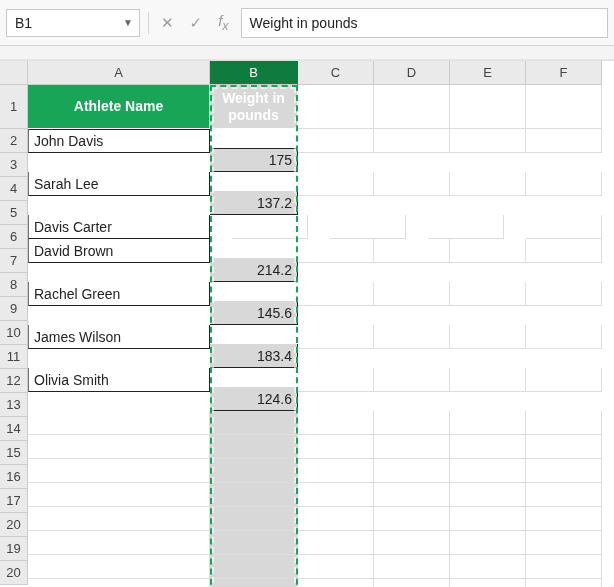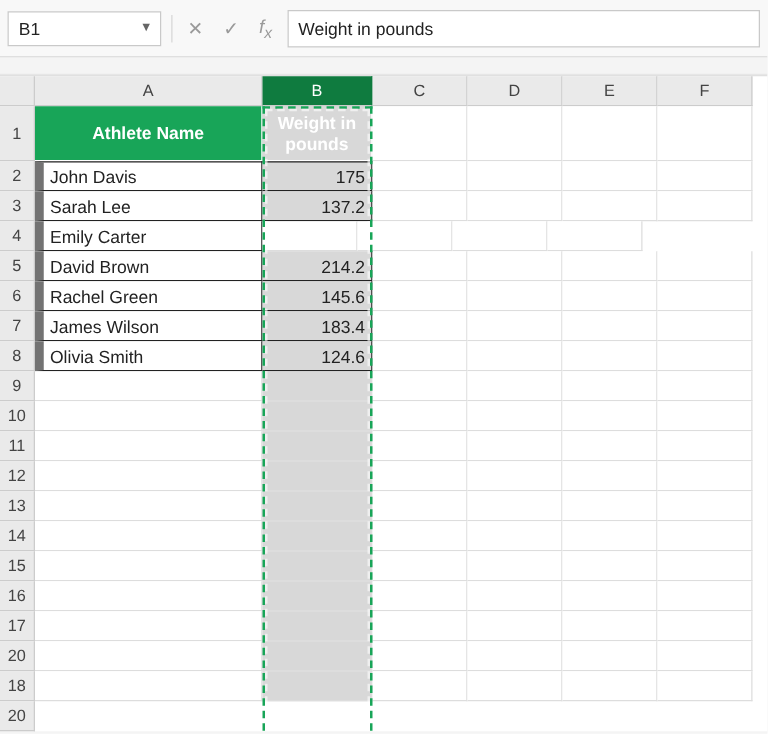--- a/index.html
+++ b/index.html
@@ -16,21 +16,21 @@
   .formula-bar {
     display: flex;
     align-items: center;
     height: 46px;
     background: #f8f8f8;
     border-bottom: 1px solid #d6d6d6;
     padding: 0 6px;
     gap: 8px;
   }
   .name-box {
-    width: 123px;
+    width: 134px;
     height: 28px;
     background: #fff;
     border: 1px solid #c9c9c9;
     display: flex;
     align-items: center;
     justify-content: space-between;
     padding: 0 6px 0 8px;
   }
   .chev {
     font-size: 10px;
@@ -100,20 +100,21 @@
     align-items: center;
     justify-content: center;
     color: #444;
     font-size: 13px;
   }
   .cells {
     position: relative;
   }
   .row {
     display: flex;
+    justify-content: space-between;
   }
   .cell {
     border-right: 1px solid #ddd;
     border-bottom: 1px solid #ddd;
     padding: 0 5px;
     display: flex;
     align-items: center;
     background: #fff;
     overflow: hidden;
     white-space: nowrap;
@@ -139,22 +140,22 @@
   }
   .gh.cB {
     white-space: normal;
   }
   
   .bord {
     border-right: 1px solid #222;
     border-bottom: 1px solid #222;
   }
   .bord-top { border-top: 1px solid #222; }
-  .bord-left { border-left: 7px solid #737373; }
-  .num { justify-content: flex-end; }
+  .bord-left { border-left: 1px solid #737373; }
+  .num { justify-content: flex-end; margin-top: 19px; }
   
   .selcol { background: #d8d8d8; }
   
   .ants {
     position: absolute;
     top: 0;
     left: 182px;
     width: 88px;
     height: 540px;
     pointer-events: none;
@@ -208,21 +209,21 @@
         <div class="row-h h24">9</div>
         <div class="row-h h24">10</div>
         <div class="row-h h24">11</div>
         <div class="row-h h24">12</div>
         <div class="row-h h24">13</div>
         <div class="row-h h24">14</div>
         <div class="row-h h24">15</div>
         <div class="row-h h24">16</div>
         <div class="row-h h24">17</div>
         <div class="row-h h24">20</div>
-        <div class="row-h h24">18</div>
+        <div class="row-h h24">19</div>
         <div class="row-h h24">20</div>
       </div>
   </div>
   <div>
     <div class="col-headers" id="colHeaders">
         <div class="col-h cA">A</div>
         <div class="col-h cB sel">B</div>
         <div class="col-h cC">C</div>
         <div class="col-h cD">D</div>
         <div class="col-h cE">E</div>
@@ -249,21 +250,21 @@
         </div>
         <div class="row">
           <div class="cell cA h24 bord bord-left">Sarah Lee</div>
           <div class="cell cB h24 selcol bord num">137.2</div>
           <div class="cell cC h24"></div>
           <div class="cell cD h24"></div>
           <div class="cell cE h24"></div>
           <div class="cell cF h24"></div>
         </div>
         <div class="row">
-          <div class="cell cA h24 bord bord-left">Emily Carter</div>
+          <div class="cell cA h24 bord bord-left">Davis Carter</div>
           <div class="cell cC h24"></div>
           <div class="cell cD h24"></div>
           <div class="cell cE h24"></div>
           <div class="cell cF h24"></div>
         </div>
         <div class="row">
           <div class="cell cA h24 bord bord-left">David Brown</div>
           <div class="cell cB h24 selcol bord num">214.2</div>
           <div class="cell cC h24"></div>
           <div class="cell cD h24"></div>

